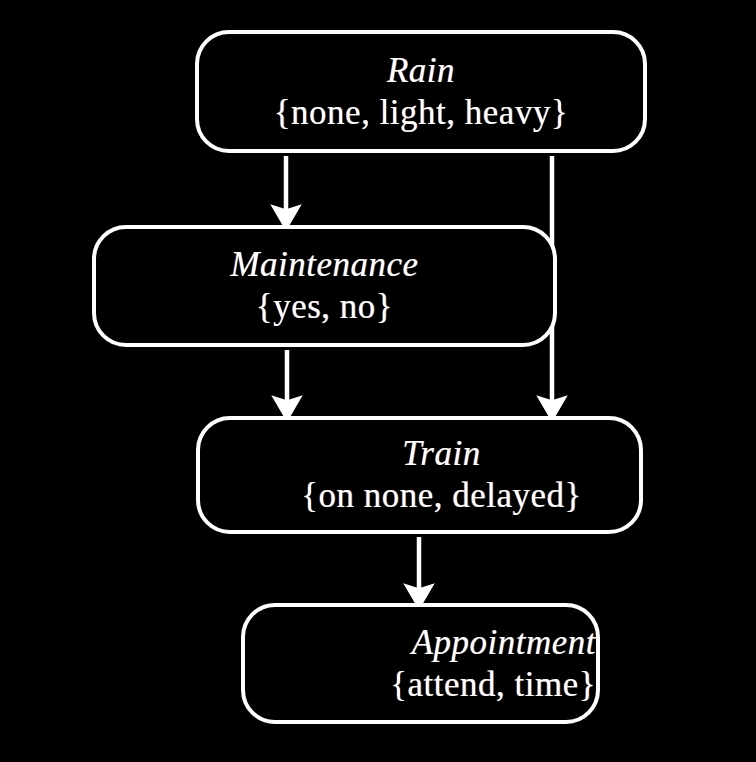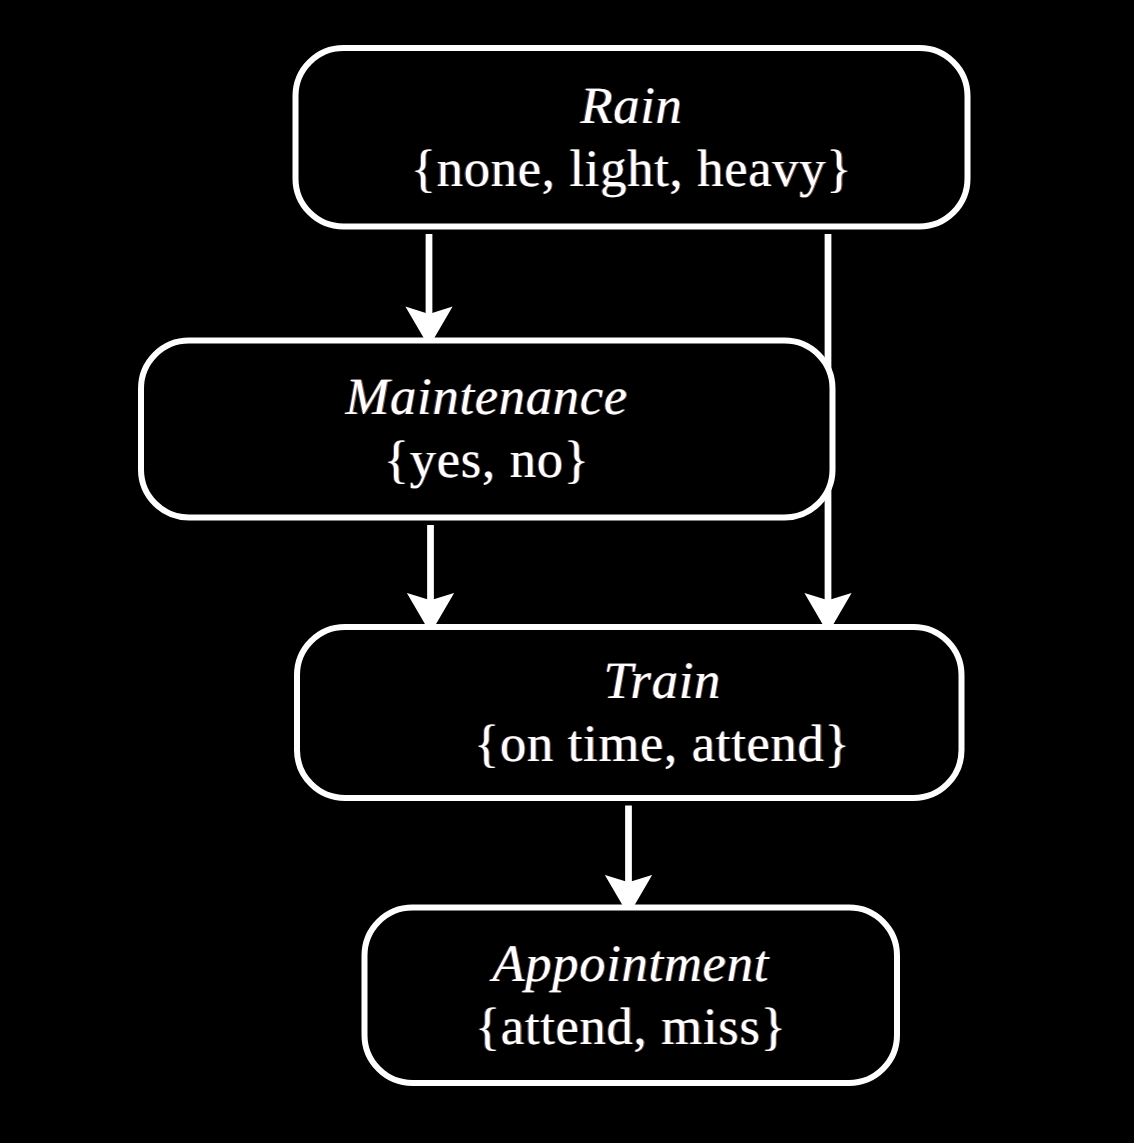--- a/index.html
+++ b/index.html
@@ -51,21 +51,21 @@
   .node-states {
     font-size: 35px;
     letter-spacing: 0.5px;
     margin-top: 4px;
     text-shadow: 0.7px 0 rgba(255,170,110,0.55), -0.7px 0 rgba(120,160,255,0.45);
   }
   
   #node-rain        { left: 195px; top: 30px;  width: 452px; height: 123px; }
   #node-maintenance { left: 92px;  top: 225px; width: 465px; height: 122px; }
   #node-train       { left: 196px; top: 416px; width: 447px; height: 118px; padding-left: 44px; }
-  #node-appointment { left: 241px; top: 603px; width: 359px; height: 121px; }
+  #node-appointment { left: 241px; top: 603px; width: 359px; height: 121px; align-items: flex-end; }
 </style>
 </head>
 <body>
 
 <div id="canvas">
 
   <svg class="edges" viewBox="0 0 756 762" xmlns="http://www.w3.org/2000/svg">
     <defs>
       <marker id="arrowhead" markerWidth="7" markerHeight="7" refX="2.6" refY="3.5" orient="auto" markerUnits="strokeWidth">
         <path d="M 0 0 L 6 3.5 L 0 7 L 1.1 3.5 Z" fill="#ffffff"></path>
@@ -94,21 +94,21 @@
     <div class="node-states">{none, light, heavy}</div>
   </div>
 
   <div class="node" id="node-maintenance">
     <div class="node-title">Maintenance</div>
     <div class="node-states">{yes, no}</div>
   </div>
 
   <div class="node" id="node-train">
     <div class="node-title">Train</div>
-    <div class="node-states">{on time, attend}</div>
+    <div class="node-states">{on none, delayed}</div>
   </div>
 
   <div class="node" id="node-appointment">
     <div class="node-title">Appointment</div>
-    <div class="node-states">{attend, miss}</div>
+    <div class="node-states">{attend, time}</div>
   </div>
 
 </div>
 
 </body></html>

